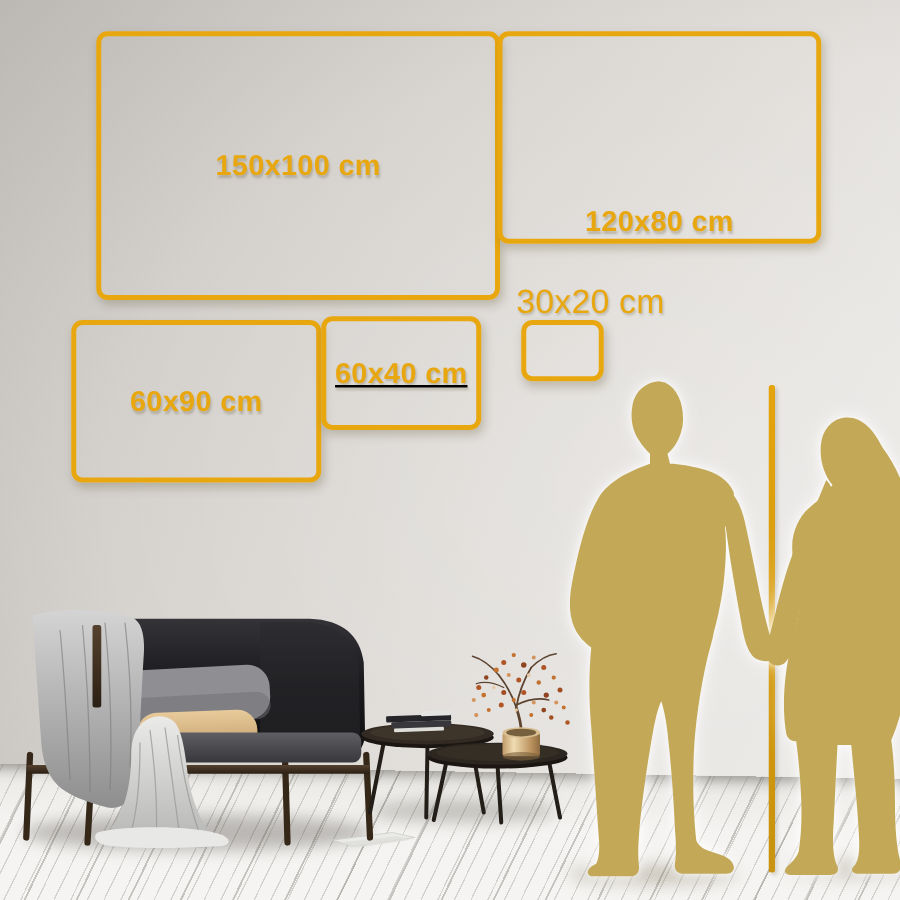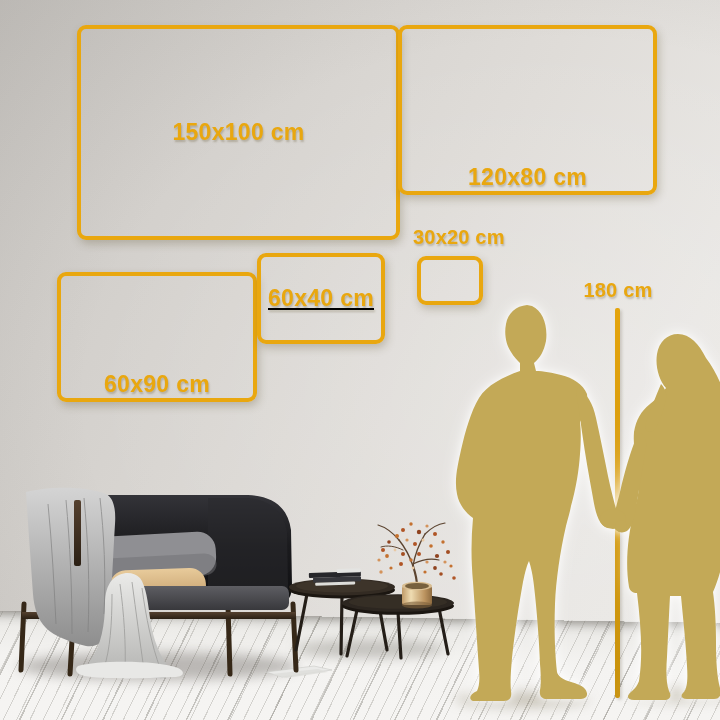--- a/index.html
+++ b/index.html
@@ -21,24 +21,24 @@
     box-shadow:inset 0 7px 9px -4px rgba(100,96,90,.55);
   }
   
   .frame{position:absolute;border:4px solid #E9A70F;border-radius:9px;
     box-shadow:2px 4px 8px rgba(95,82,45,.28);
     display:flex;align-items:center;justify-content:center;}
   .frame-label{font-size:23px;font-weight:700;color:#E9A70F;letter-spacing:.3px;
     text-shadow:1px 2px 2px rgba(95,82,45,.30);white-space:nowrap;}
   #frame-150x100{left:57px;top:25px;width:315px;height:207px;margin-left:20px;}
   #frame-120x80{left:398px;top:25px;width:251px;height:162px;align-items:flex-end;}
-  #frame-60x90{left:57px;top:272px;width:192px;height:122px;align-items:flex-end;}
+  #frame-60x90{left:57px;top:256px;width:192px;height:122px;}
   #frame-60x40{left:257px;top:253px;width:120px;height:83px;text-decoration:underline;}
   #frame-30x20{left:417px;top:256px;width:58px;height:41px;}
-  .small-label{position:absolute;font-size:20px;font-weight:700;color:#E9A70F;
+  .small-label{position:absolute;font-size:27px;font-weight:400;color:#E9A70F;
     letter-spacing:.2px;text-shadow:1px 2px 2px rgba(95,82,45,.30);white-space:nowrap;}
   #label-30x20{left:413px;top:226px;}
   #label-180{left:566px;top:279px;width:104px;text-align:center;}
   
   #height-line{position:absolute;left:615px;top:308px;width:5px;height:390px;
     background:linear-gradient(to bottom,#E4A40D,#C8920D);border-radius:2px;
     box-shadow:2px 2px 3px rgba(60,50,20,.18);}
   
   .fshadow{position:absolute;border-radius:50%;filter:blur(6px);}
   #shadow-sofa{left:18px;top:652px;width:280px;height:28px;background:rgba(92,88,82,.38);}
@@ -68,21 +68,20 @@
   </div>
   <div class="frame" id="frame-60x90">
     <span class="frame-label">60x90 cm</span>
   </div>
   <div class="frame" id="frame-60x40">
     <span class="frame-label">60x40 cm</span>
   </div>
   <div class="small-label" id="label-30x20">30x20 cm</div>
   <div class="frame" id="frame-30x20"></div>
 
-  <div class="small-label" id="label-180">180 cm</div>
   <div id="height-line"></div>
 
   <div class="fshadow" id="shadow-sofa"></div>
   <div class="fshadow" id="shadow-tables"></div>
   <div class="fshadow" id="shadow-man"></div>
   <div class="fshadow" id="shadow-woman"></div>
 
   <svg class="illus" id="magazine" width="75" height="16" viewBox="0 0 75 16">
     <polygon points="4,8 52,2 70,6 20,13" fill="#EAEAE8" stroke="#C9C9C6" stroke-width="0.6"></polygon>
     <polygon points="10,10 56,5 66,8 24,14" fill="#DDDDDA" opacity="0.8"></polygon>

